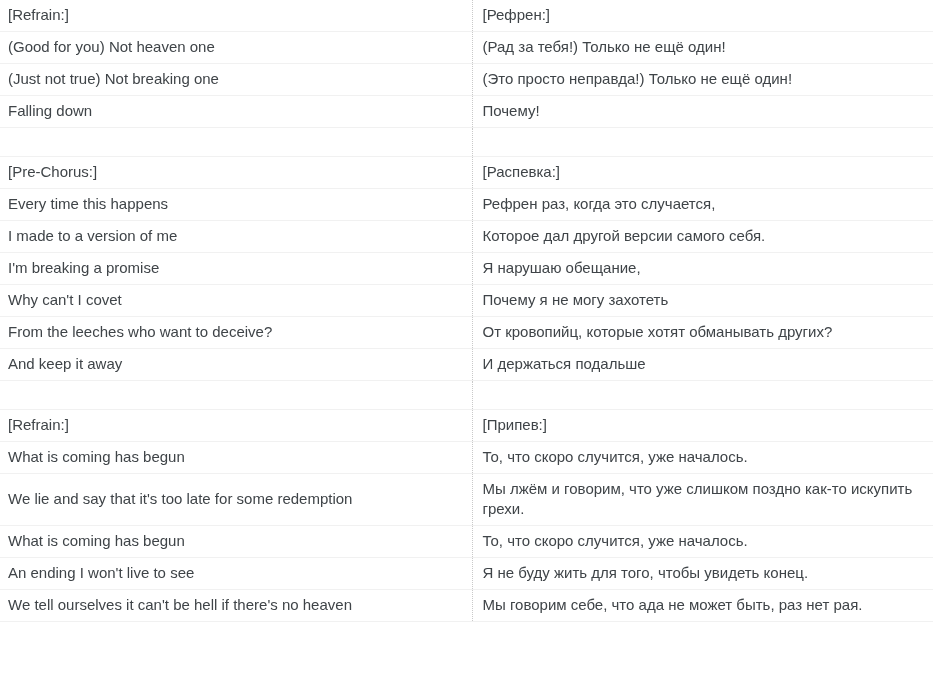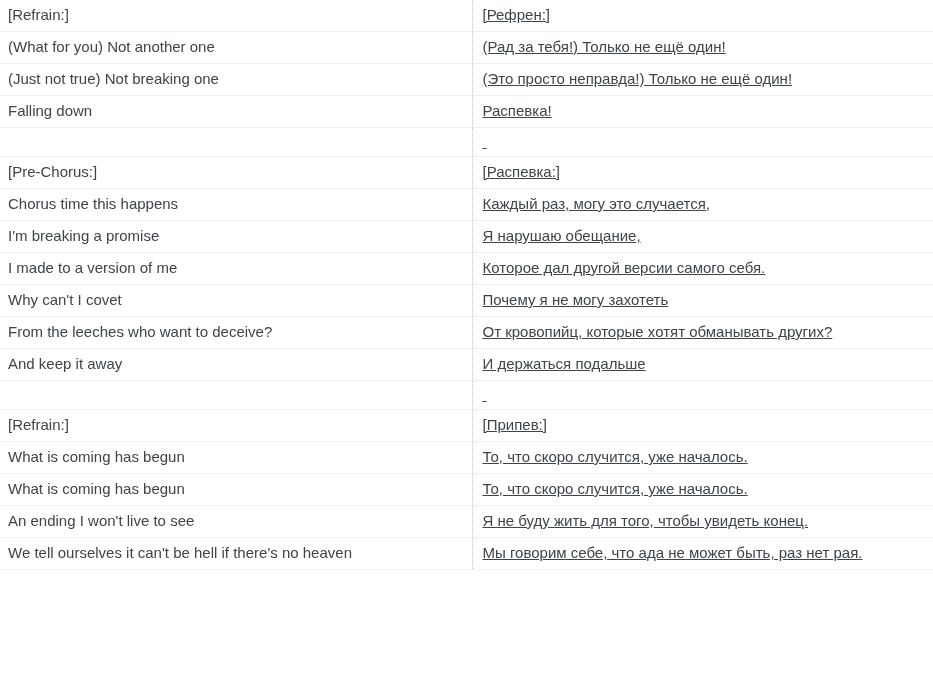--- a/index.html
+++ b/index.html
@@ -42,21 +42,20 @@
 
   .lyrics-table td.cell-source {
     padding-left: 8px;
     padding-right: 14px;
   }
 
   .lyrics-table td.cell-target {
     border-left: 1px dotted #c9c9c9;
     padding-left: 10px;
     padding-right: 12px;
-    text-decoration: underline;
   }
 
   
   tr.spacer-row td {
     height: 20px;
     padding-top: 4px;
     padding-bottom: 4px;
     font-size: 15px;
     line-height: 20px;
   }
@@ -81,50 +80,50 @@
   <colgroup>
     <col class="col-source">
     <col class="col-target">
   </colgroup>
   <tbody id="lyrics-body">
       <tr class="section-row">
         <td class="cell-source">[Refrain:]</td>
         <td class="cell-target">[Рефрен:]</td>
       </tr>
       <tr>
-        <td class="cell-source">(What for you) Not another one</td>
+        <td class="cell-source">(Good for you) Not heaven one</td>
         <td class="cell-target">(Рад за тебя!) Только не ещё один!</td>
       </tr>
       <tr>
         <td class="cell-source">(Just not true) Not breaking one</td>
         <td class="cell-target">(Это просто неправда!) Только не ещё один!</td>
       </tr>
       <tr>
         <td class="cell-source">Falling down</td>
-        <td class="cell-target">Распевка!</td>
+        <td class="cell-target">Почему!</td>
       </tr>
       <tr class="spacer-row">
         <td class="cell-source empty-cell"></td>
         <td class="cell-target empty-cell"></td>
       </tr>
       <tr class="section-row">
         <td class="cell-source">[Pre-Chorus:]</td>
         <td class="cell-target">[Распевка:]</td>
       </tr>
       <tr>
-        <td class="cell-source">Chorus time this happens</td>
-        <td class="cell-target">Каждый раз, могу это случается,</td>
+        <td class="cell-source">Every time this happens</td>
+        <td class="cell-target">Рефрен раз, когда это случается,</td>
+      </tr>
+      <tr>
+        <td class="cell-source">I made to a version of me</td>
+        <td class="cell-target">Которое дал другой версии самого себя.</td>
       </tr>
       <tr>
         <td class="cell-source">I'm breaking a promise</td>
         <td class="cell-target">Я нарушаю обещание,</td>
-      </tr>
-      <tr>
-        <td class="cell-source">I made to a version of me</td>
-        <td class="cell-target">Которое дал другой версии самого себя.</td>
       </tr>
       <tr>
         <td class="cell-source">Why can't I covet</td>
         <td class="cell-target">Почему я не могу захотеть</td>
       </tr>
       <tr>
         <td class="cell-source">From the leeches who want to deceive?</td>
         <td class="cell-target">От кровопийц, которые хотят обманывать других?</td>
       </tr>
       <tr>
@@ -137,20 +136,24 @@
       </tr>
       <tr class="section-row">
         <td class="cell-source">[Refrain:]</td>
         <td class="cell-target">[Припев:]</td>
       </tr>
       <tr>
         <td class="cell-source">What is coming has begun</td>
         <td class="cell-target">То, что скоро случится, уже началось.</td>
       </tr>
       <tr>
+        <td class="cell-source">We lie and say that it's too late for some redemption</td>
+        <td class="cell-target">Мы лжём и говорим, что уже слишком поздно как-то искупить грехи.</td>
+      </tr>
+      <tr>
         <td class="cell-source">What is coming has begun</td>
         <td class="cell-target">То, что скоро случится, уже началось.</td>
       </tr>
       <tr>
         <td class="cell-source">An ending I won't live to see</td>
         <td class="cell-target">Я не буду жить для того, чтобы увидеть конец.</td>
       </tr>
       <tr>
         <td class="cell-source">We tell ourselves it can't be hell if there's no heaven</td>
         <td class="cell-target">Мы говорим себе, что ада не может быть, раз нет рая.</td>

